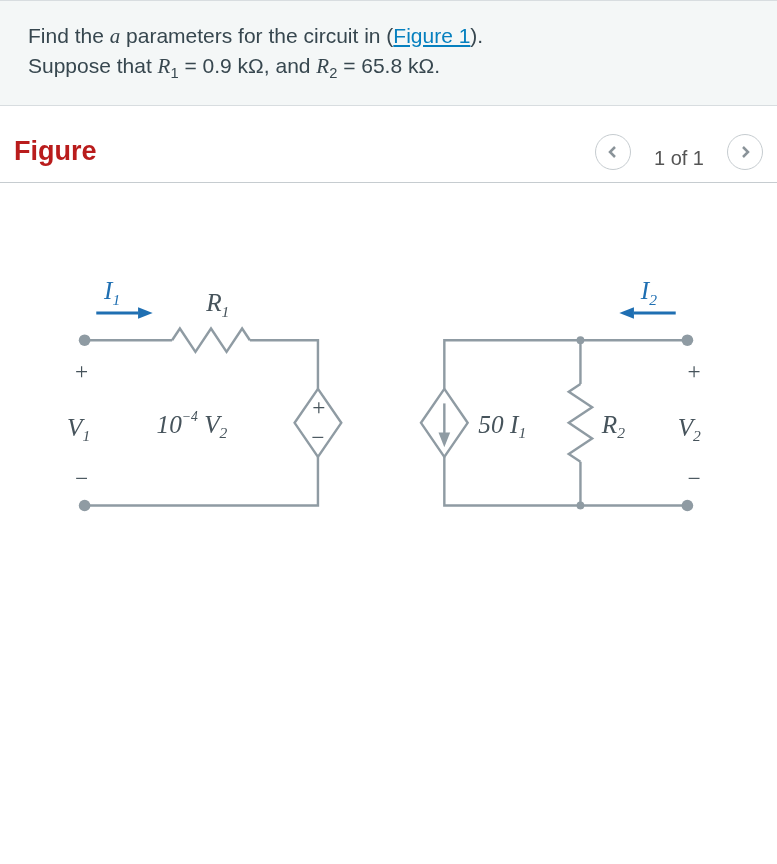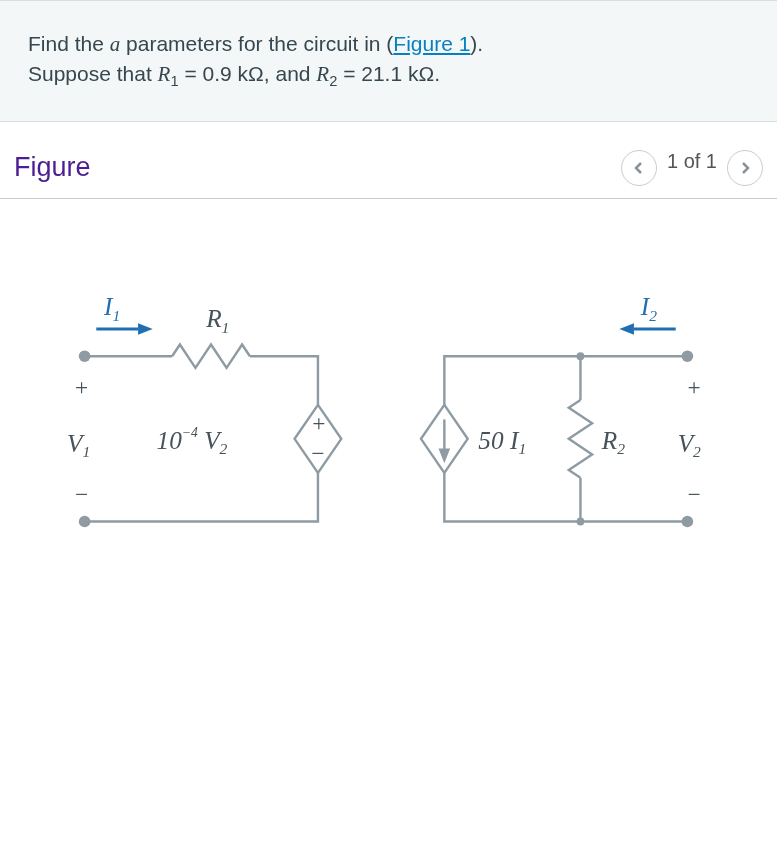--- a/index.html
+++ b/index.html
@@ -1,41 +1,41 @@
 <!DOCTYPE html>
 <html><head>
 <meta charset="utf-8">
 <style>
   html,body{margin:0;padding:0;font-family:"Helvetica Neue",Arial,sans-serif;color:#333;background:#fff}
   .container{width:777px;box-sizing:border-box}
-  .prompt-box{background:#f4f7f7;border-top:1px solid #d8dde0;border-bottom:1px solid #d8dde0;padding:28px 28px;font-size:21px;line-height:1.45;color:#37474f}
+  .prompt-box{background:#f4f7f7;border-top:1px solid #d8dde0;border-bottom:1px solid #d8dde0;padding:20px 28px;font-size:21px;line-height:1.45;color:#37474f}
   .prompt-box a{color:#0680bf;text-decoration:underline}
   .prompt-box .mi{font-style:italic;font-family:Georgia,"Times New Roman",serif}
   .prompt-box .mi2{font-style:italic;font-family:Georgia,"Times New Roman",serif}
   .sub{font-size:.7em;vertical-align:sub}
   .figure-header{display:flex;align-items:center;justify-content:space-between;padding:28px 14px 12px 14px;border-bottom:1px solid #c6ccd0}
-  .figure-title{font-size:27px;font-weight:400;color:#4c1d95}
-  .pager{display:flex;align-items:flex-start;gap:10px;color:#555;font-size:20px}
+  .figure-title{font-size:27px;font-weight:700;color:#b91c1c}
+  .pager{display:flex;align-items:flex-end;gap:23px;color:#555;font-size:20px}
   .pager-btn{width:34px;height:34px;border-radius:50%;border:1px solid #c6ccd0;display:flex;align-items:center;justify-content:center;background:#fff;cursor:pointer;color:#8a9399}
   .pager-btn svg{width:12px;height:12px;stroke:#8a9399;stroke-width:2.5;fill:none}
   .circuit-wrap{padding:60px 36px 40px 36px}
   svg.circuit text{font-family:Georgia,"Times New Roman",serif;fill:#46535b}
   svg.circuit .label{font-size:26px;font-style:italic}
   svg.circuit .sign{font-size:24px;font-style:normal}
   svg.circuit .wire{stroke:#8f9ba3;stroke-width:2.5;fill:none}
   svg.circuit .blue{fill:#1f6fb2}
   svg.circuit .bluestroke{stroke:#1f6fb2}
 </style>
 </head>
 <body>
 
 <div class="container">
   <div class="prompt-box">
     <span>Find the </span><span class="mi">a</span><span> parameters for the circuit in (</span><a href="#">Figure 1</a><span>).</span><br>
-    <span>Suppose that </span><span class="mi2">R</span><span class="sub">1</span><span> = </span><span>0.9 kΩ</span><span>, and </span><span class="mi2">R</span><span class="sub">2</span><span> = </span><span>21.1 kΩ</span><span>.</span>
+    <span>Suppose that </span><span class="mi2">R</span><span class="sub">1</span><span> = </span><span>0.9 kΩ</span><span>, and </span><span class="mi2">R</span><span class="sub">2</span><span> = </span><span>65.8 kΩ</span><span>.</span>
   </div>
 
   <div class="figure-header">
     <div class="figure-title">Figure</div>
     <div class="pager">
       <div class="pager-btn">
         <svg viewBox="0 0 12 12">
             <path d="M8 1 L3 6 L8 11"></path>
           </svg>
       </div>

